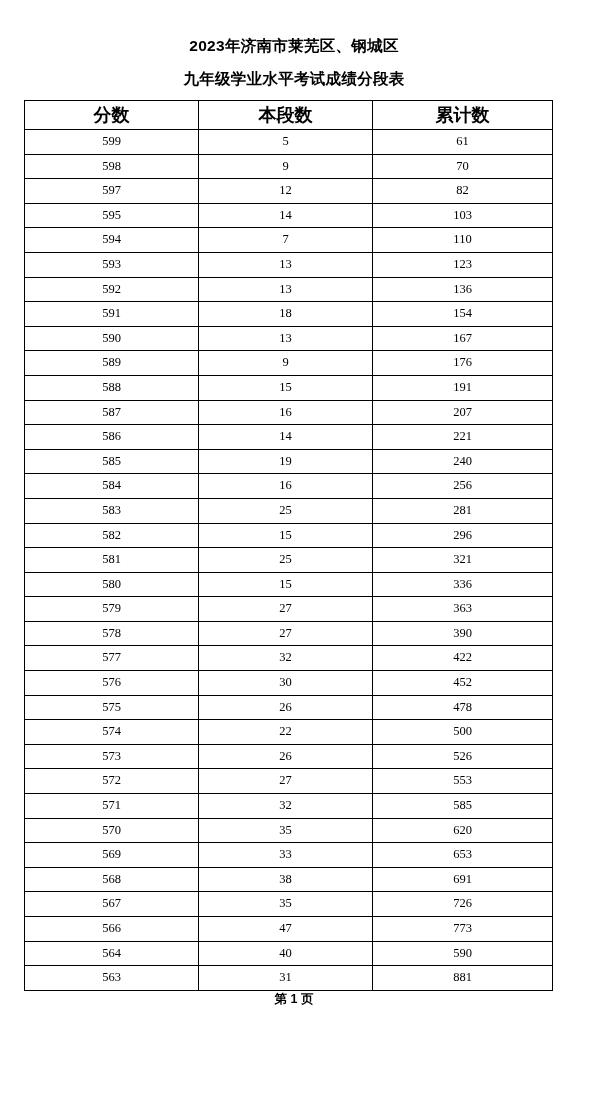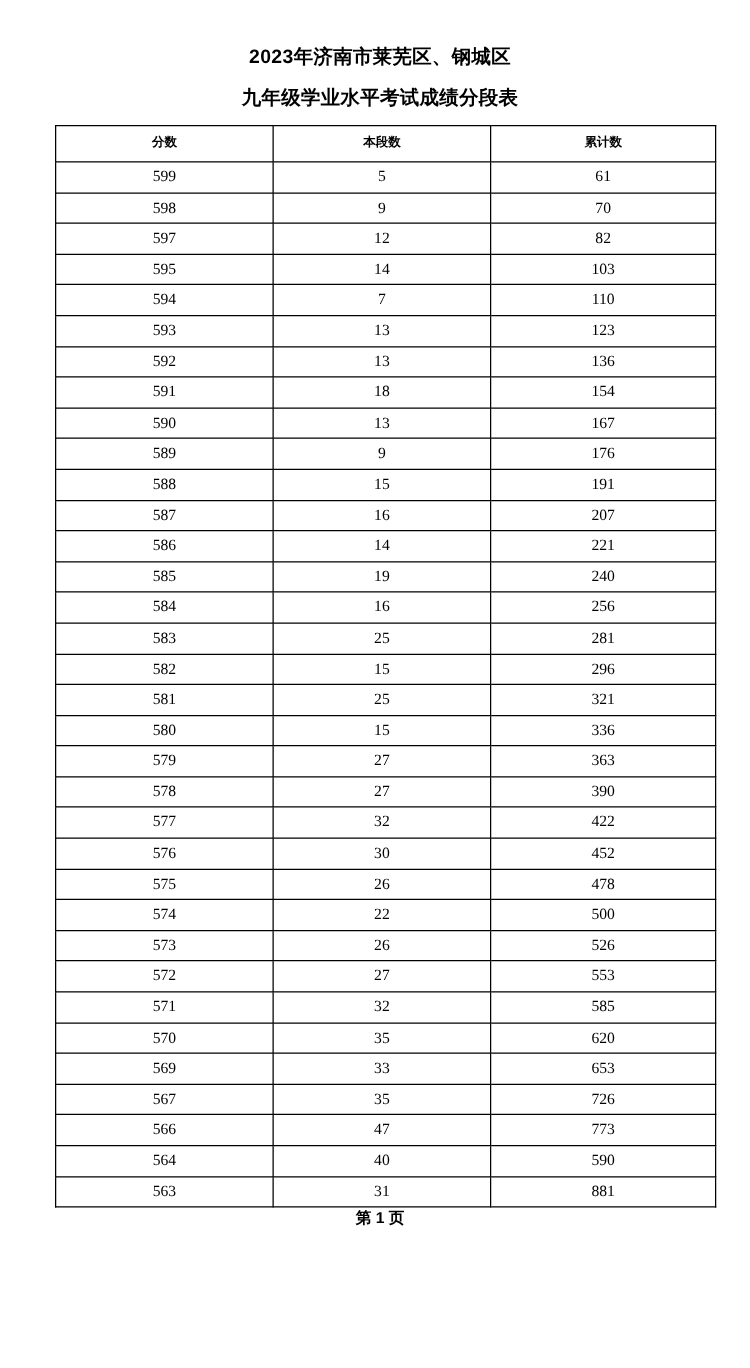--- a/index.html
+++ b/index.html
@@ -11,21 +11,21 @@
     height: 1094px;
     background: #ffffff;
     font-family: "Liberation Serif", "DejaVu Serif", serif;
     color: #000000;
     overflow: hidden;
   }
   .page {
     width: 600px;
     height: 1094px;
     box-sizing: border-box;
-    padding: 34px 36px 0 44px;
+    padding: 34px 36px 0 24px;
     position: relative;
   }
   .title {
     text-align: center;
     font-family: "Liberation Sans", "DejaVu Sans", sans-serif;
     font-weight: bold;
     font-size: 15.5px;
     line-height: 23px;
     letter-spacing: 0.3px;
     color: #000;
@@ -49,21 +49,21 @@
     text-align: center;
     font-size: 12.5px;
     height: 23.6px;
     line-height: 23.6px;
     padding: 0;
     font-family: "Liberation Serif", "DejaVu Serif", serif;
   }
   table.score-table th {
     font-family: Liberation Serif, serif;
     font-weight: bold;
-    font-size: 10px;
+    font-size: 18px;
     height: 28px;
     line-height: 28px;
   }
   .footer {
     text-align: center;
     font-family: "Liberation Sans", "DejaVu Sans", sans-serif;
     font-weight: bold;
     font-size: 12.5px;
   }
 </style>
@@ -235,20 +235,25 @@
           <td>570</td>
           <td>35</td>
           <td>620</td>
         </tr>
         <tr>
           <td>569</td>
           <td>33</td>
           <td>653</td>
         </tr>
         <tr>
+          <td>568</td>
+          <td>38</td>
+          <td>691</td>
+        </tr>
+        <tr>
           <td>567</td>
           <td>35</td>
           <td>726</td>
         </tr>
         <tr>
           <td>566</td>
           <td>47</td>
           <td>773</td>
         </tr>
         <tr>

